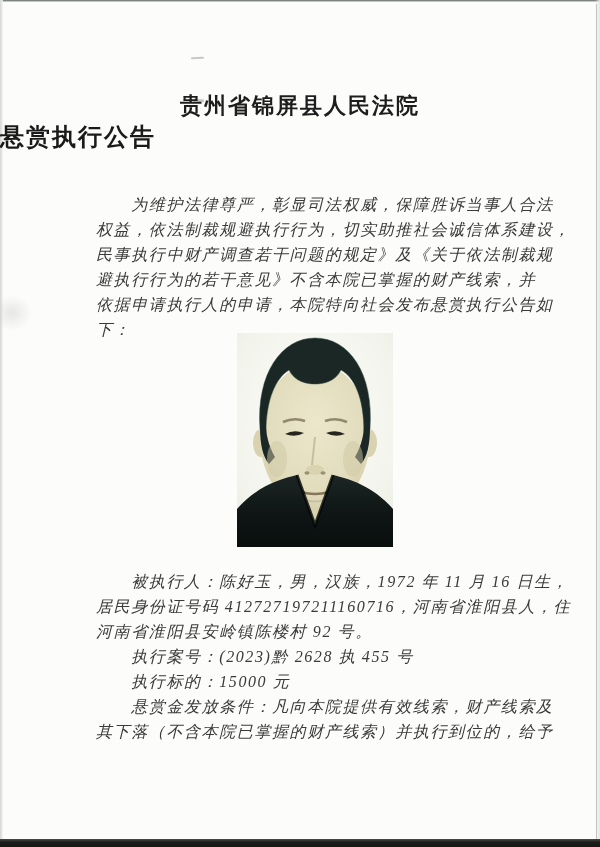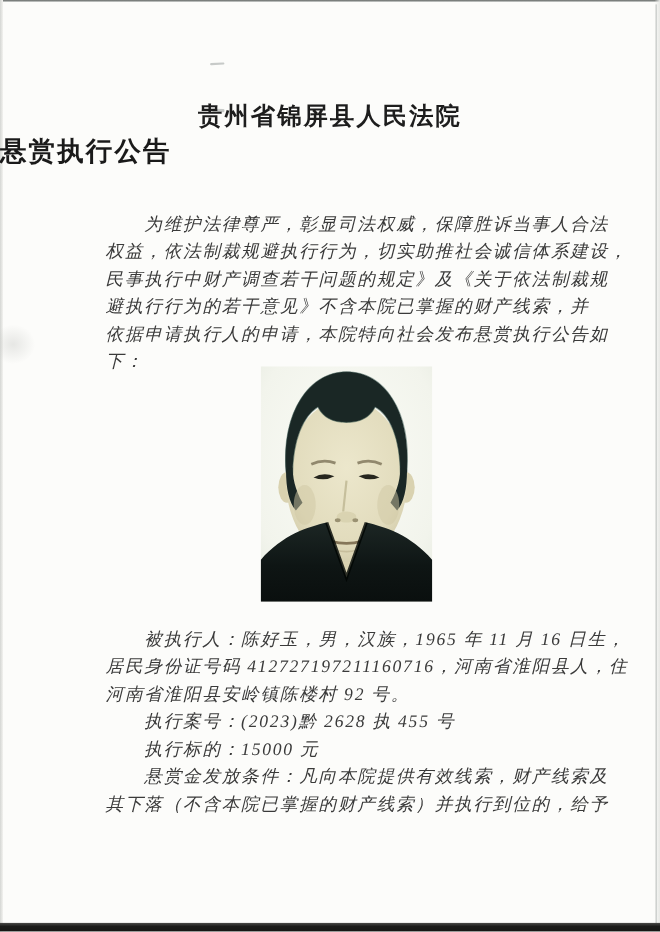--- a/index.html
+++ b/index.html
@@ -139,21 +139,21 @@
 
       <ellipse cx="40" cy="126" rx="10" ry="18" fill="#cfc8a4" opacity="0.5"></ellipse>
       <ellipse cx="116" cy="126" rx="10" ry="18" fill="#cfc8a4" opacity="0.5"></ellipse>
 
       <path d="M0,214 L0,176 C20,153 43,146 60,142 L78,192 L96,142 C113,146 136,153 156,176 L156,214 Z" fill="url(#jacketGrad)"></path>
       <path d="M60,142 L78,192 L96,142" stroke="#000502" stroke-width="3" fill="none" opacity="0.8"></path>
     </svg>
   </div>
 
   <div class="para para-details">
-      <div class="doc-line">　　被执行人：陈好玉，男，汉族，1965 年 11 月 16 日生，</div>
+      <div class="doc-line">　　被执行人：陈好玉，男，汉族，1972 年 11 月 16 日生，</div>
       <div class="doc-line">居民身份证号码 412727197211160716，河南省淮阳县人，住</div>
       <div class="doc-line">河南省淮阳县安岭镇陈楼村 92 号。</div>
       <div class="doc-line">　　执行案号：(2023)黔 2628 执 455 号</div>
       <div class="doc-line">　　执行标的：15000 元</div>
       <div class="doc-line">　　悬赏金发放条件：凡向本院提供有效线索，财产线索及</div>
       <div class="doc-line">其下落（不含本院已掌握的财产线索）并执行到位的，给予</div>
     </div>
 
 </div>
 

